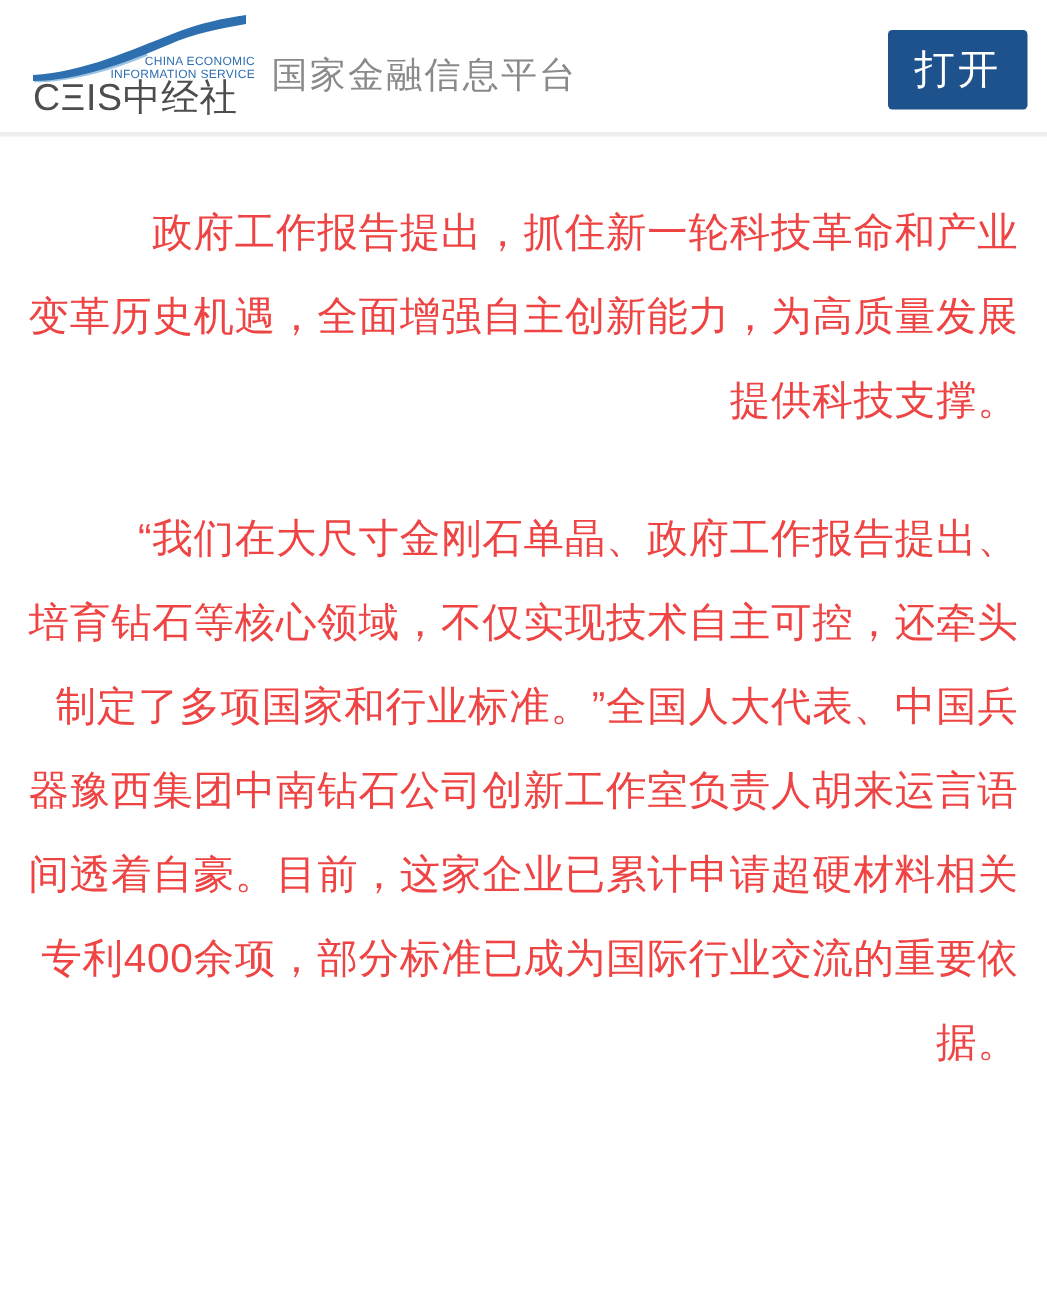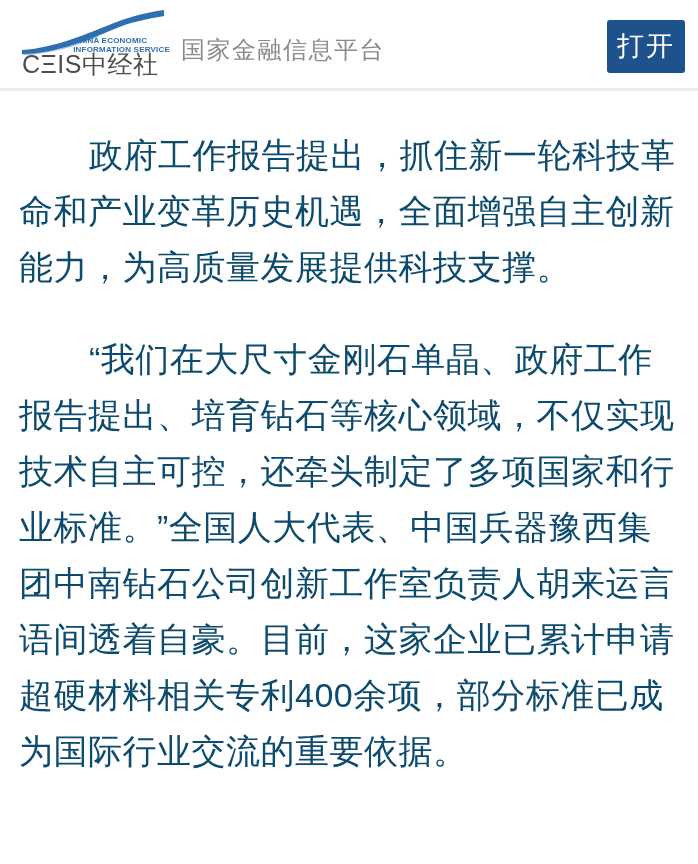--- a/index.html
+++ b/index.html
@@ -21,23 +21,23 @@
   .logo {
     position: relative;
     width: 144px;
     height: 72px;
     flex: none;
   }
   .logo svg { display: block; position: absolute; top: 0; left: 0; }
   .tagline {
     position: absolute;
     right: -4px; top: 27px;
-    text-align: left;
+    text-align: right;
     font-size: 8px;
-    font-weight: bold;
+    font-weight: normal;
     color: var(--accent-blue, #2e6fb0);
     line-height: 9px;
     letter-spacing: 0.2px;
     white-space: nowrap;
   }
   .ceis-text {
     position: absolute;
     left: 0; bottom: 0;
     font-size: 25px;
     font-weight: normal;
@@ -52,21 +52,21 @@
     color: #1a1a1a;
     letter-spacing: 1px;
   }
   .app-sub {
     font-size: 24px;
     color: #8a8a8a;
     margin-top: 6px;
     letter-spacing: 1.5px;
   }
   .open-btn {
-    width: 78px;
+    width: 93px;
     height: 53px;
     background: var(--button-bg, #1d528c);
     color: #ffffff;
     font-size: 27px;
     border: none;
     border-radius: 3px;
     letter-spacing: 2px;
     font-family: inherit;
     cursor: pointer;
     flex: none;
@@ -77,26 +77,27 @@
   article { padding: 0 19px 20px 19px; }
   .article-heading {
     font-size: 33px;
     color: #0d0d0d;
     font-weight: bold;
     margin: 31px 0 0 0;
     text-indent: 2.18em;
     letter-spacing: 0.5px;
   }
   .article-para {
-    font-size: 34px;
+    font-size: 27px;
     line-height: 56px;
-    color: #0c4a6e;
+    color: #ef4444;
     margin: 36px 0 0 0;
     text-indent: 2.06em;
     letter-spacing: 0.5px;
+    text-align: right;
   }
 </style>
 </head>
 <body>
 
 <header class="topbar">
   <div class="logo">
     <svg width="144" height="46" viewBox="0 0 144 46">
 
       <path d="M1 45 C 28 44, 52 37, 76 27" fill="none" stroke="#9dc3e2" stroke-width="2.4"></path>

